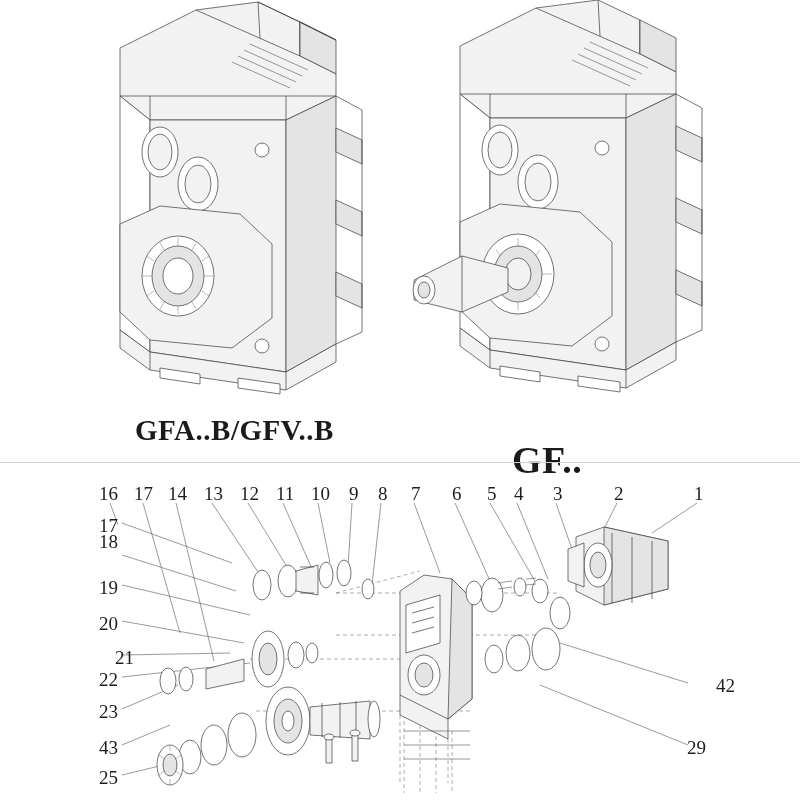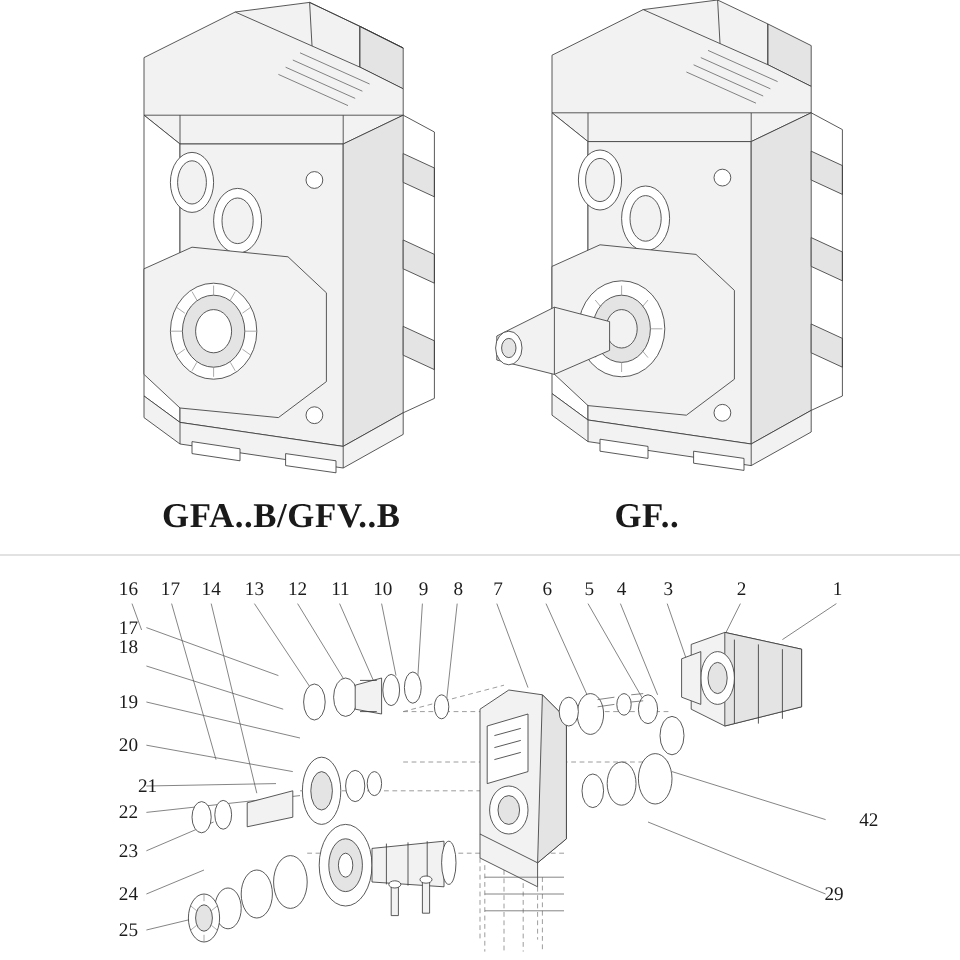--- a/index.html
+++ b/index.html
@@ -17,29 +17,29 @@
   .divider{position:absolute;left:0;top:462px;width:800px;height:1px;background:#cfcfcf;}
 
   .cap{
     position:absolute;
     font-family:"Liberation Serif", serif;
     font-weight:bold;
     color:#1a1a1a;
     white-space:nowrap;
   }
   .cap-left{left:135px;top:414px;font-size:29px;letter-spacing:0.5px;}
-  .cap-right{left:512px;top:414px;font-size:29px;letter-spacing:0.5px;}
+  .cap-right{left:512px;top:438px;font-size:38px;letter-spacing:0.5px;}
 
   
   .bottom-area{position:absolute;left:0;top:463px;width:800px;height:337px;}
 
   .num{
     position:absolute;
     font-family:"Liberation Serif", serif;
-    font-size:16px;
+    font-size:19px;
     color:#1c1c1c;
     white-space:nowrap;
   }
 
   svg{display:block;}
   .ln{stroke:#3a3a3a;stroke-width:0.7;fill:none;}
   .ln2{stroke:#555;stroke-width:0.6;fill:none;}
   .dash{stroke:#777;stroke-width:0.6;fill:none;stroke-dasharray:4 3;}
   .fillLight{fill:#f2f2f2;stroke:#3a3a3a;stroke-width:0.7;}
   .fillMid{fill:#e4e4e4;stroke:#3a3a3a;stroke-width:0.7;}
@@ -324,20 +324,20 @@
     <div class="num" style="left:614px;top:20px;">2</div>
     <div class="num" style="left:694px;top:20px;">1</div>
 
     <div class="num" style="left:99px;top:52px;">17</div>
     <div class="num" style="left:99px;top:68px;">18</div>
     <div class="num" style="left:99px;top:114px;">19</div>
     <div class="num" style="left:99px;top:150px;">20</div>
     <div class="num" style="left:99px;top:184px;margin-left:16px;">21</div>
     <div class="num" style="left:99px;top:206px;">22</div>
     <div class="num" style="left:99px;top:238px;">23</div>
-    <div class="num" style="left:99px;top:274px;">24</div>
+    <div class="num" style="left:99px;top:274px;">43</div>
     <div class="num" style="left:99px;top:304px;">25</div>
 
     <div class="num" style="left:716px;top:212px;">42</div>
     <div class="num" style="left:687px;top:274px;">29</div>
   </div>
 
 </div>
 
 </body></html>

